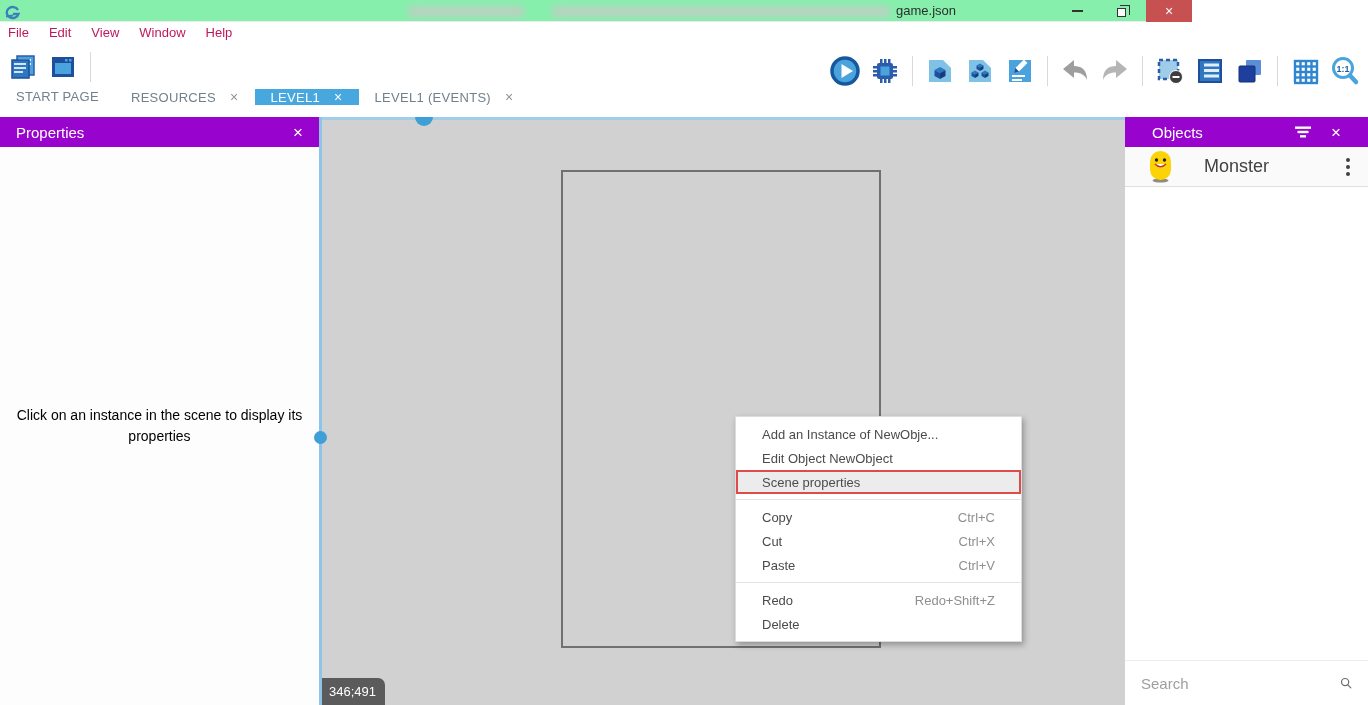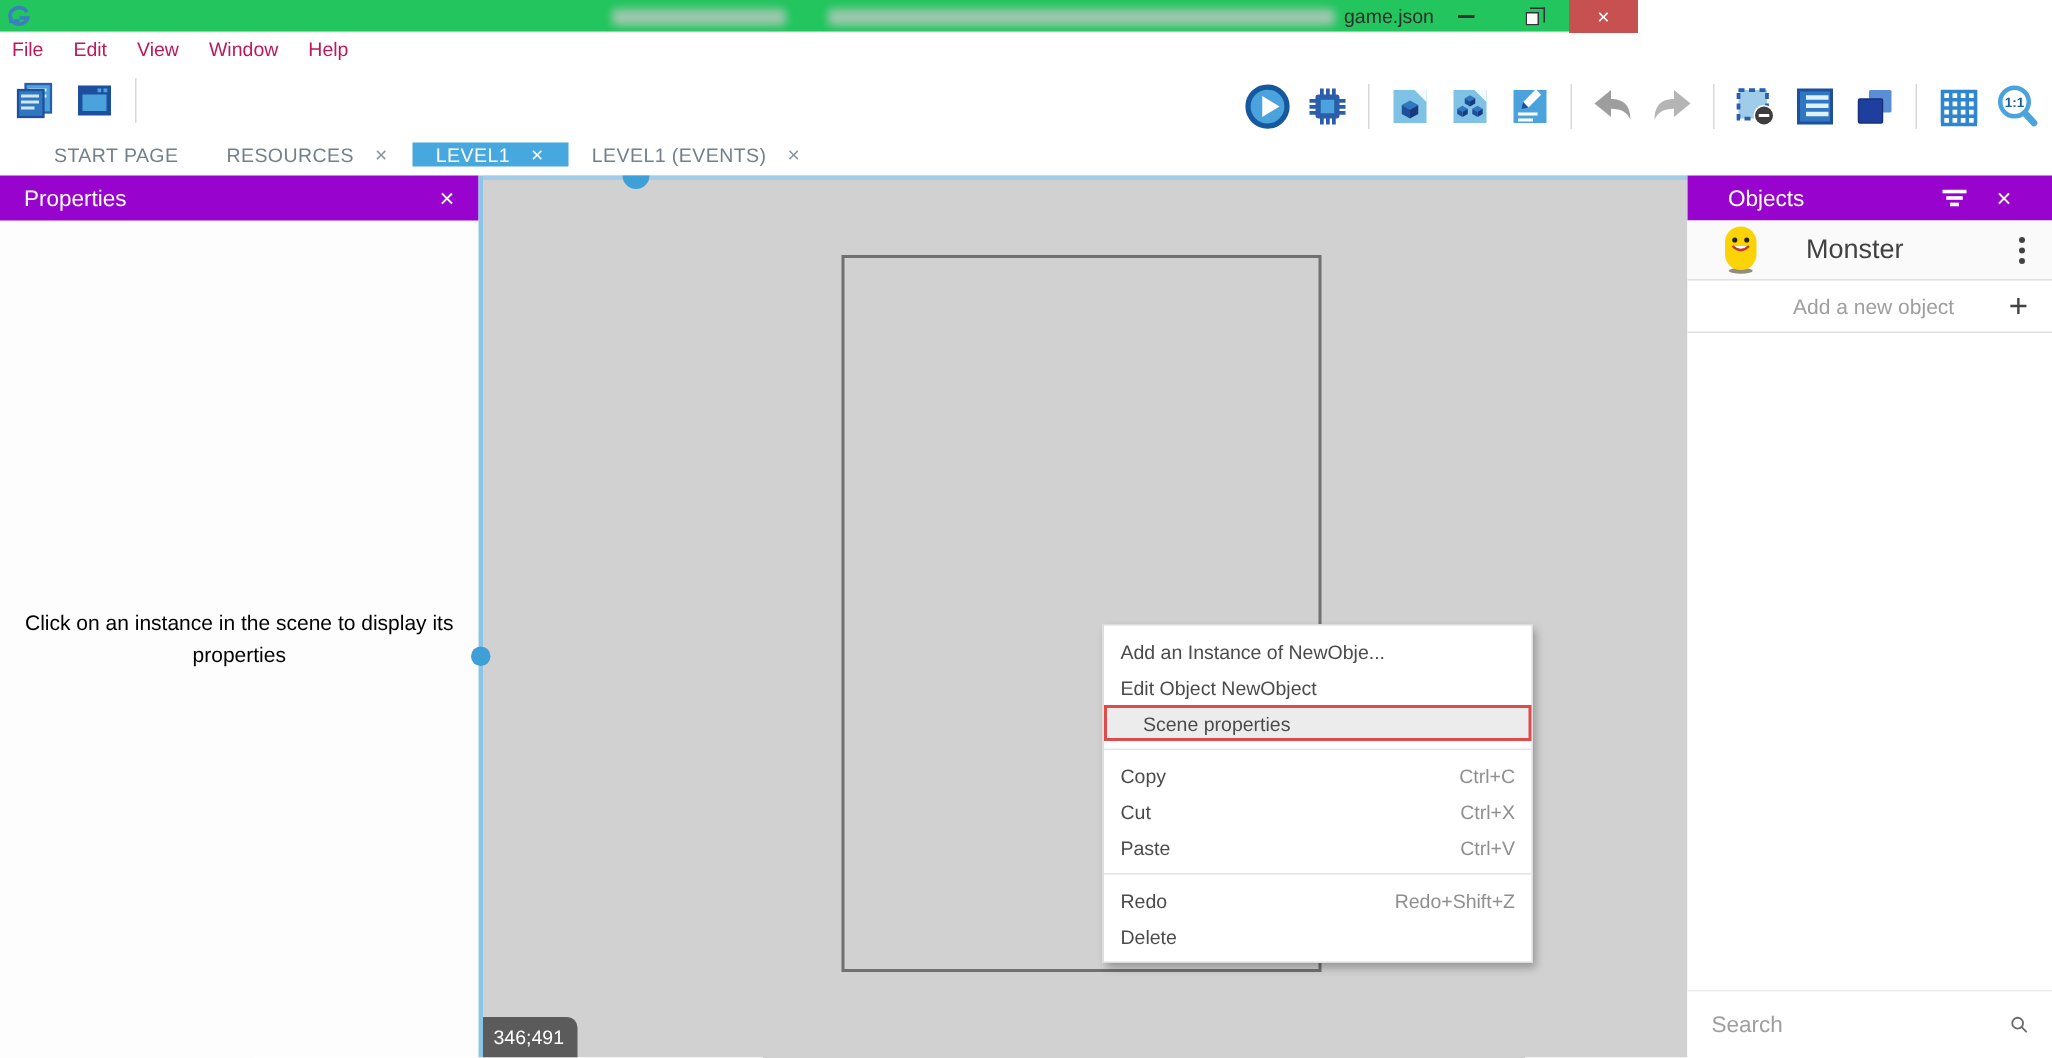--- a/index.html
+++ b/index.html
@@ -1,20 +1,20 @@
 <!DOCTYPE html>
 <html><head>
 <meta charset="utf-8">
 <style>
   * { margin:0; padding:0; box-sizing:border-box; }
   html,body { width:1368px; height:705px; overflow:hidden; font-family:"Liberation Sans", sans-serif; background:#fff; }
   #app { position:relative; width:1368px; height:705px; background:#fff; }
 
   
-  .titlebar { position:absolute; left:0; top:0; width:1092px; height:22px; background:#22c55e; border-bottom:1px solid #ececec; display:flex; align-items:center; }
+  .titlebar { position:absolute; left:0; top:0; width:1192px; height:22px; background:#86efac; border-bottom:1px solid #ececec; display:flex; align-items:flex-end; }
   .titlebar .logo { width:16px; height:16px; margin-left:5px; }
   .redacted { height:11px; background:#c9c9c9; border-radius:3px; filter:blur(3px); opacity:.75; }
   .r1 { position:absolute; left:408px; top:6px; width:116px; }
   .r2 { position:absolute; left:552px; top:6px; width:338px; }
   .doc-title { position:absolute; left:896px; top:3px; font-size:13px; color:#2d2d2d; }
   .win-controls { position:absolute; right:0; top:0; height:22px; display:flex; }
   .win-btn { width:46px; height:22px; display:flex; align-items:center; justify-content:center; }
   .min-glyph { width:11px; height:2px; background:#333; }
   .restore-glyph { position:relative; width:9px; height:9px; border:1px solid #333; background:#fbfbfb; margin-top:3px; margin-right:3px; }
   .restore-glyph::before { content:""; position:absolute; left:2px; top:-4px; width:9px; height:9px; border:1px solid #333; border-left:none; border-bottom:none; }
@@ -26,21 +26,21 @@
   .menu-item:first-child { padding-left:8px; }
 
   
   .toolbar { position:absolute; left:0; top:44px; width:1368px; height:45px; background:#fff; display:flex; align-items:center; }
   .tb-group { display:flex; align-items:center; gap:6px; }
   .tb-right { position:absolute; right:6px; top:4px; height:45px; display:flex; align-items:center; gap:6px; }
   .tb-btn { width:34px; height:36px; display:flex; align-items:center; justify-content:center; }
   .tb-sep { width:1px; height:30px; background:#d9d9d9; margin:0 4px; }
 
   
-  .tabbar { position:absolute; left:0; top:89px; width:1088px; height:28px; background:#fff; display:flex; align-items:center;margin-left:20px; }
+  .tabbar { position:absolute; left:0; top:89px; width:1088px; height:28px; background:#fff; display:flex; align-items:flex-start; }
   .tab { display:flex; align-items:center; padding:0 16px; font-size:13px; letter-spacing:.3px; color:#72808c; gap:14px; }
   .tab .tab-close { color:#8a959e; font-size:14px; }
   .tab.active { background:#46a8de; color:#fff; }
   .tab.active .tab-close { color:#fff; }
 
   
   .main { position:absolute; left:0; top:117px; width:1368px; height:588px; }
 
   
   .props-panel { position:absolute; left:0; top:0; width:319px; height:588px; background:#fdfdfd; }
@@ -55,21 +55,21 @@
 
   
   .canvas { position:absolute; left:322px; top:0; width:803px; height:588px; background:#d1d1d1; }
   .h-resize { position:absolute; left:322px; top:0; width:803px; height:3px; background:#a3cce8; }
   .h-handle { position:absolute; left:415px; top:0px; width:18px; height:9px; border-radius:0 0 9px 9px; background:#3f9fd7; }
   .scene-rect { position:absolute; left:239px; top:53px; width:320px; height:478px; border:2px solid #707070; }
   .coords-badge { position:absolute; left:0; bottom:0; height:27px; padding:0 9px 0 7px; background:#5b5b5b; color:#fff; font-size:13px; line-height:27px; border-top-right-radius:7px; }
 
   
   .context-menu { position:absolute; left:413px; top:299px; width:287px; background:#fff; border:1px solid #dcdcdc; box-shadow:2px 3px 6px rgba(0,0,0,.3); padding:5px 0; }
-  .cm-item { height:24px; display:flex; align-items:center; padding:0 11px; font-size:13px; color:#4b4b4b; }
+  .cm-item { height:24px; display:flex; align-items:center; padding:0 26px; font-size:13px; color:#4b4b4b; }
   .cm-item .cm-label { flex:1; }
   .cm-item .cm-shortcut { color:#8f8f8f; }
   .cm-item.highlighted { background:#ececec; border:2px solid #dd4b4b; padding:0 24px; }
   .cm-sep { height:1px; background:#e4e4e4; margin:5px 0; }
 
   
   .objects-panel { position:absolute; right:0; top:0; width:243px; height:588px; background:#fff; }
   .objects-panel .panel-header { padding:0 27px; }
   .filter-icon { margin-right:18px; display:block; }
   .object-row { height:40px; background:#fafafa; border-bottom:1px solid #e0e0e0; display:flex; align-items:center; padding:0 14px 0 22px; }
@@ -363,24 +363,20 @@
           <path d="M8 14 Q13.5 19.5 19 14" fill="#fff" stroke="#c0392b" stroke-width="1.6"></path>
         </svg>
         <span class="object-name">Monster</span>
         <span class="kebab">
             <i></i>
             <i></i>
             <i></i>
           </span>
       </div>
 
-      <div class="add-row">
-        <span class="add-label">Add a new object</span>
-        <span class="add-plus">+</span>
-      </div>
 
       <div class="search-bar">
         <input class="search-input" type="text" placeholder="Search" style="">
         <svg width="20" height="20" viewBox="0 0 20 20">
           <circle cx="8.5" cy="8.5" r="6" fill="none" stroke="#6b6b6b" stroke-width="2"></circle>
           <line x1="13" y1="13" x2="18" y2="18" stroke="#6b6b6b" stroke-width="2" stroke-linecap="round"></line>
         </svg>
       </div>
     </div>
   </div>

